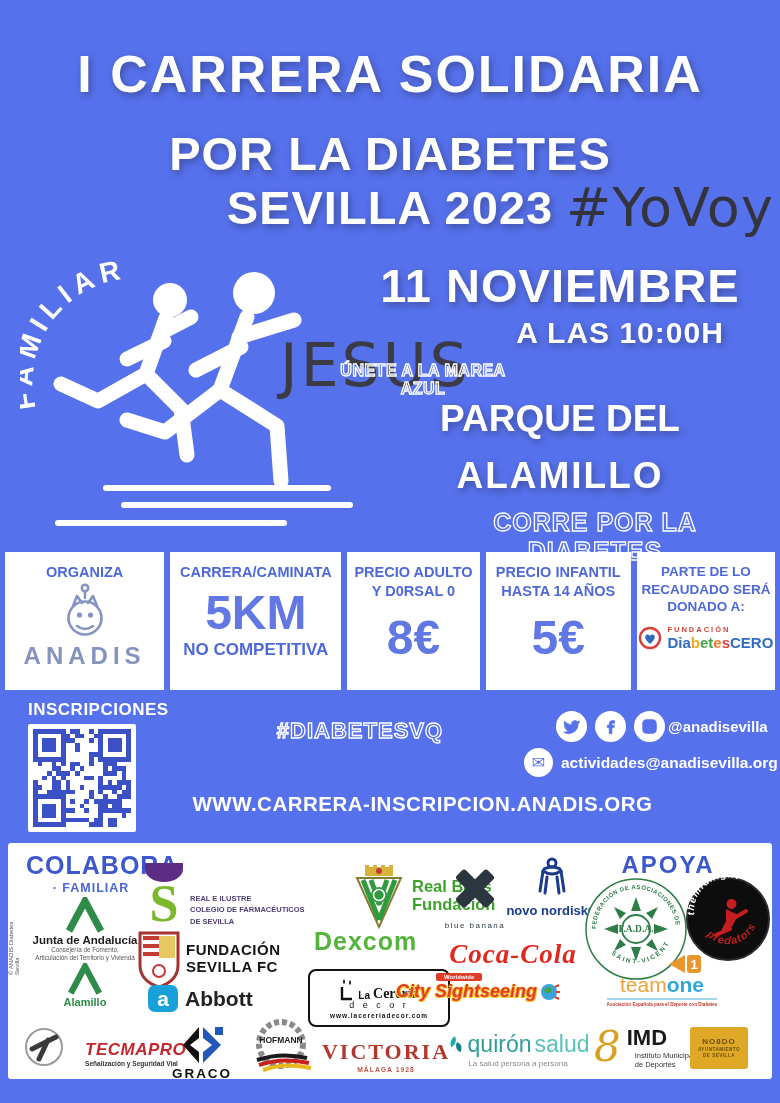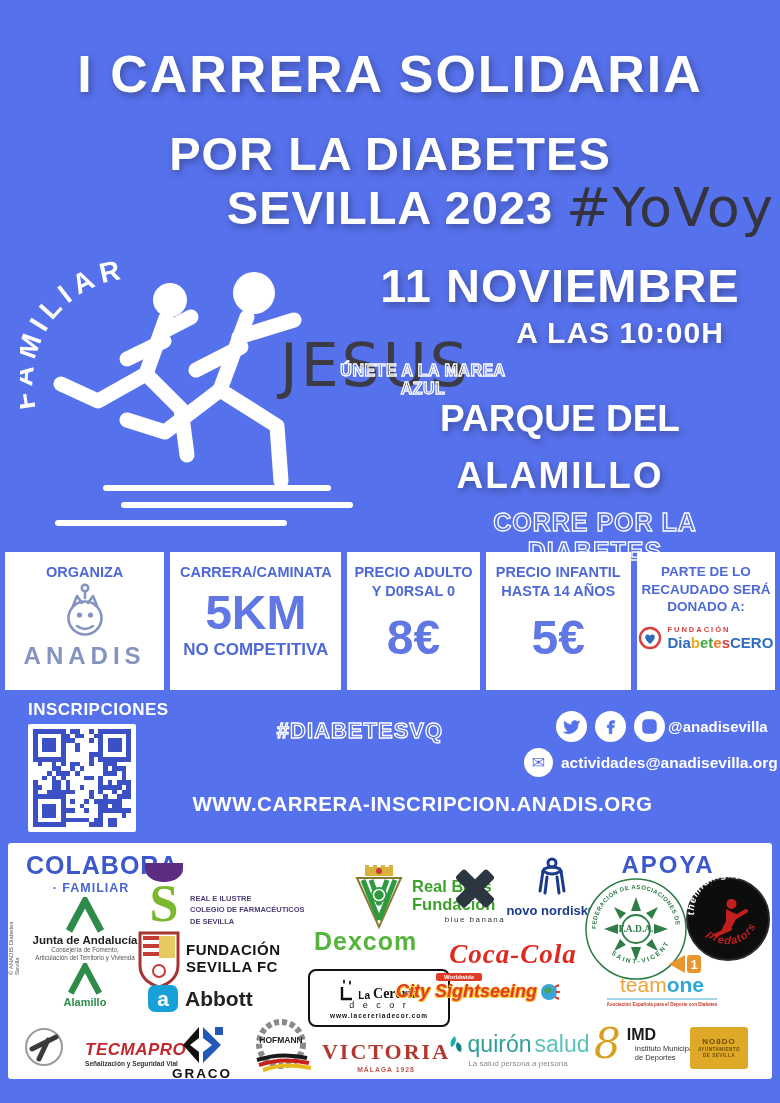--- a/index.html
+++ b/index.html
@@ -95,21 +95,21 @@
   .cer-row{display:flex;align-items:flex-end;gap:3px;}
   .cer-la{font-size:10px;font-weight:700;color:#111;}
   .cer-name{font-size:14px;font-weight:700;color:#111;font-family:"Liberation Serif",serif;}
   .cer-decor{font-size:9px;letter-spacing:3px;color:#111;}
   .cer-url{font-size:6.5px;font-weight:700;color:#111;letter-spacing:1px;margin-top:3px;}
 
   .bban{left:432px;top:18px;width:70px;}
   .bb-x{position:relative;width:54px;height:54px;}
   .bb-x i{position:absolute;left:5px;top:21px;width:44px;height:13px;background:#2b3640;border-radius:3px;display:block;}
   .bb-x i:first-child{transform:rotate(45deg);} .bb-x i:last-child{transform:rotate(-45deg);}
-  .bb-n{font-size:8px;color:#2b3640;letter-spacing:1.5px;}
+  .bb-n{font-size:8px;color:#2b3640;letter-spacing:1.5px;margin-top:6px;}
 
   .novo{left:496px;top:14px;width:96px;}
   .novo-n{font-size:13px;font-weight:700;color:#1a3a8c;margin-top:2px;}
 
   .fada{left:576px;top:34px;}
   .midn{left:678px;top:34px;}
 
   .teamone{left:592px;top:112px;width:124px;}
   .to-glyph{display:flex;align-items:center;gap:2px;margin-left:46px;}
   .to-tri{width:0;height:0;border-top:9px solid transparent;border-bottom:9px solid transparent;border-right:16px solid #e8962e;}
@@ -130,21 +130,21 @@
   .vict{left:314px;top:196px;width:128px;}
   .vic-n{font-size:22px;font-weight:700;color:#b2372e;letter-spacing:2px;font-family:"Liberation Serif",serif;}
   .vic-s{font-size:6.8px;font-weight:700;color:#c0554d;letter-spacing:1px;margin-top:1px;}
   .quiron{left:440px;top:188px;width:140px;}
   .q-row{display:flex;align-items:center;gap:3px;}
   .q-n1{font-size:23px;color:#2e9e99;font-weight:500;} .q-n2{font-size:23px;color:#58c2bb;font-weight:400;}
   .q-s{font-size:8px;color:#8a8a8a;margin-top:1px;}
   .imd{left:586px;top:182px;display:flex;align-items:center;gap:6px;}
   .imd-8{font-size:42px;color:#d8a01e;font-family:"DejaVu Serif",serif;font-style:italic;line-height:.9;}
   .imd-col{display:flex;flex-direction:column;line-height:1.2;}
-  .imd-n{font-size:16px;font-weight:800;color:#1a1a1a;}
+  .imd-n{font-size:22px;font-weight:800;color:#1a1a1a;}
   .imd-s{font-size:7.5px;color:#333;padding-left:8px;}
   .nodo{left:682px;top:184px;width:58px;height:42px;background:#dfa826;border-radius:3px;
         display:flex;flex-direction:column;align-items:center;justify-content:center;line-height:1.3;}
   .nodo-n{font-size:8px;font-weight:800;color:#6b4e0a;letter-spacing:1px;}
   .nodo-s{font-size:4.6px;font-weight:700;color:#6b4e0a;letter-spacing:.5px;}
 
   .city{left:388px;top:130px;width:190px;align-items:flex-start;}
   .city-top{font-size:6px;font-weight:800;color:#fff;background:#e03c28;padding:1px 8px;border-radius:2px;margin-left:40px;}
   .city-row{display:flex;align-items:center;gap:3px;}
   .city-n{font-size:18px;font-weight:800;color:#e03c28;font-style:italic;

